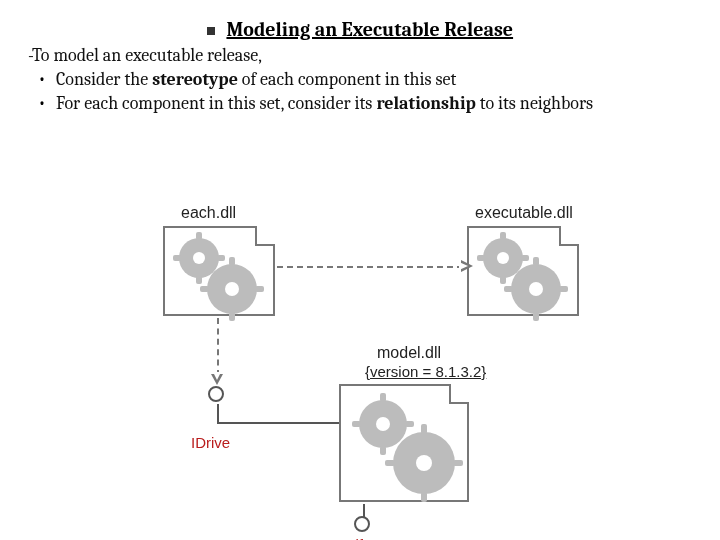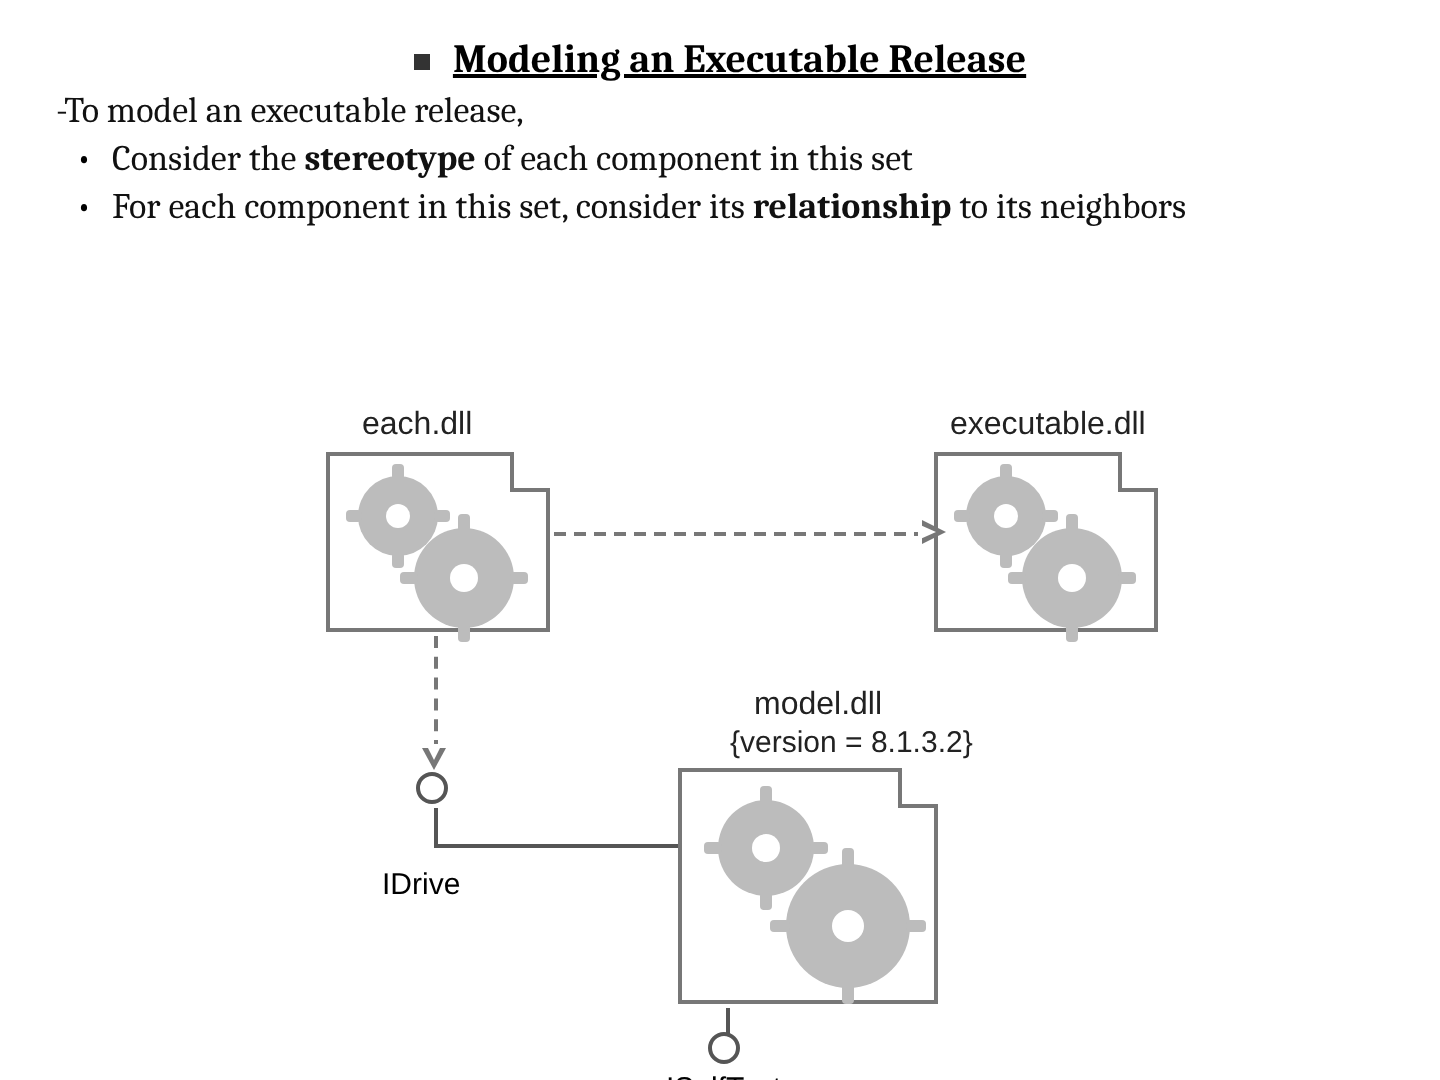--- a/index.html
+++ b/index.html
@@ -37,20 +37,21 @@
     width: 495px; height: 320px;
     font-family: Arial, Helvetica, sans-serif;
   }
   .comp-label {
     position: absolute; font-size: 16px; color: #222;
     white-space: nowrap;
   }
   .version {
     position: absolute; font-size: 15px; color: #222;
     white-space: nowrap;
+    text-decoration: underline;
   }
   
   .doc {
     position: absolute; width: 112px; height: 90px;
     border: 2px solid #777; background: #fff;
   }
   .doc::after {
     content: ""; position: absolute; top: -2px; right: -2px;
     width: 18px; height: 18px; background: #fff;
     border-left: 2px solid #777; border-bottom: 2px solid #777;
@@ -72,21 +73,21 @@
   .gear .tooth {
     position: absolute; background: #bcbcbc; border-radius: 2px;
   }
 
   
   .lolli {
     position: absolute; width: 16px; height: 16px;
     border: 2px solid #555; border-radius: 50%; background: #fff;
   }
   .iface-label {
-    position: absolute; font-size: 15px; color: #000000;
+    position: absolute; font-size: 15px; color: #b91c1c;
     white-space: nowrap;
   }
 
   
   .line { position: absolute; background: transparent; }
   .dash-h { border-top: 2px dashed #777; height: 0; }
   .dash-v { border-left: 2px dashed #777; width: 0; }
   .solid-v { border-left: 2px solid #555; width: 0; }
 
   .arrowhead {

